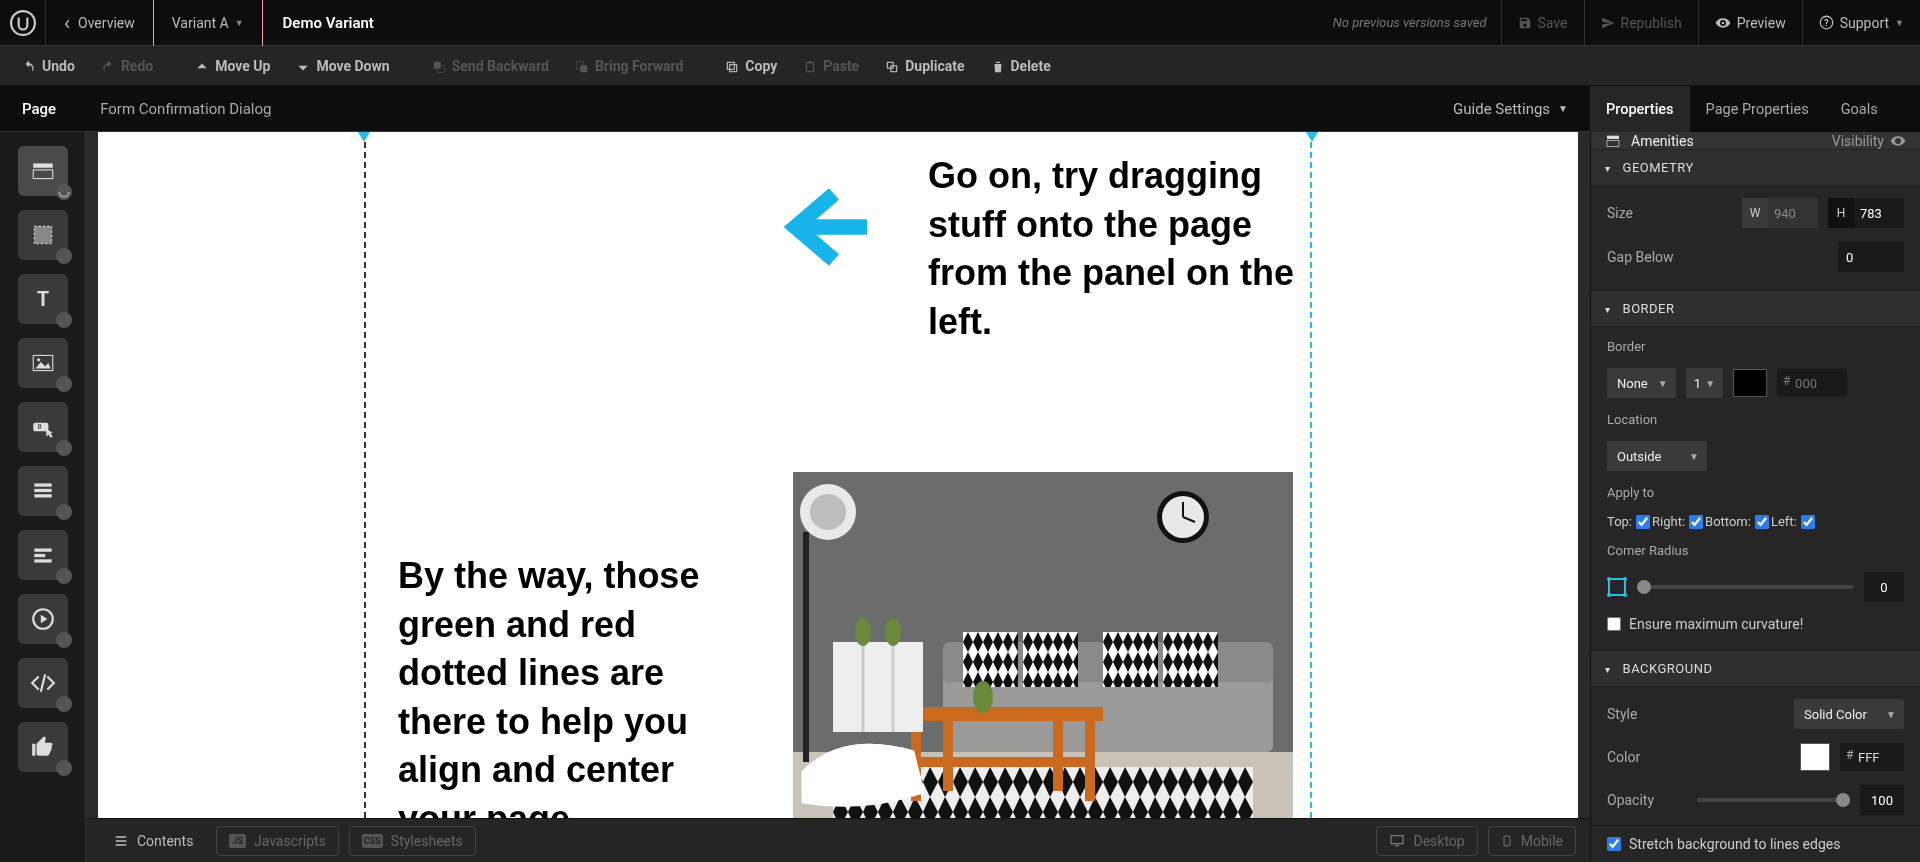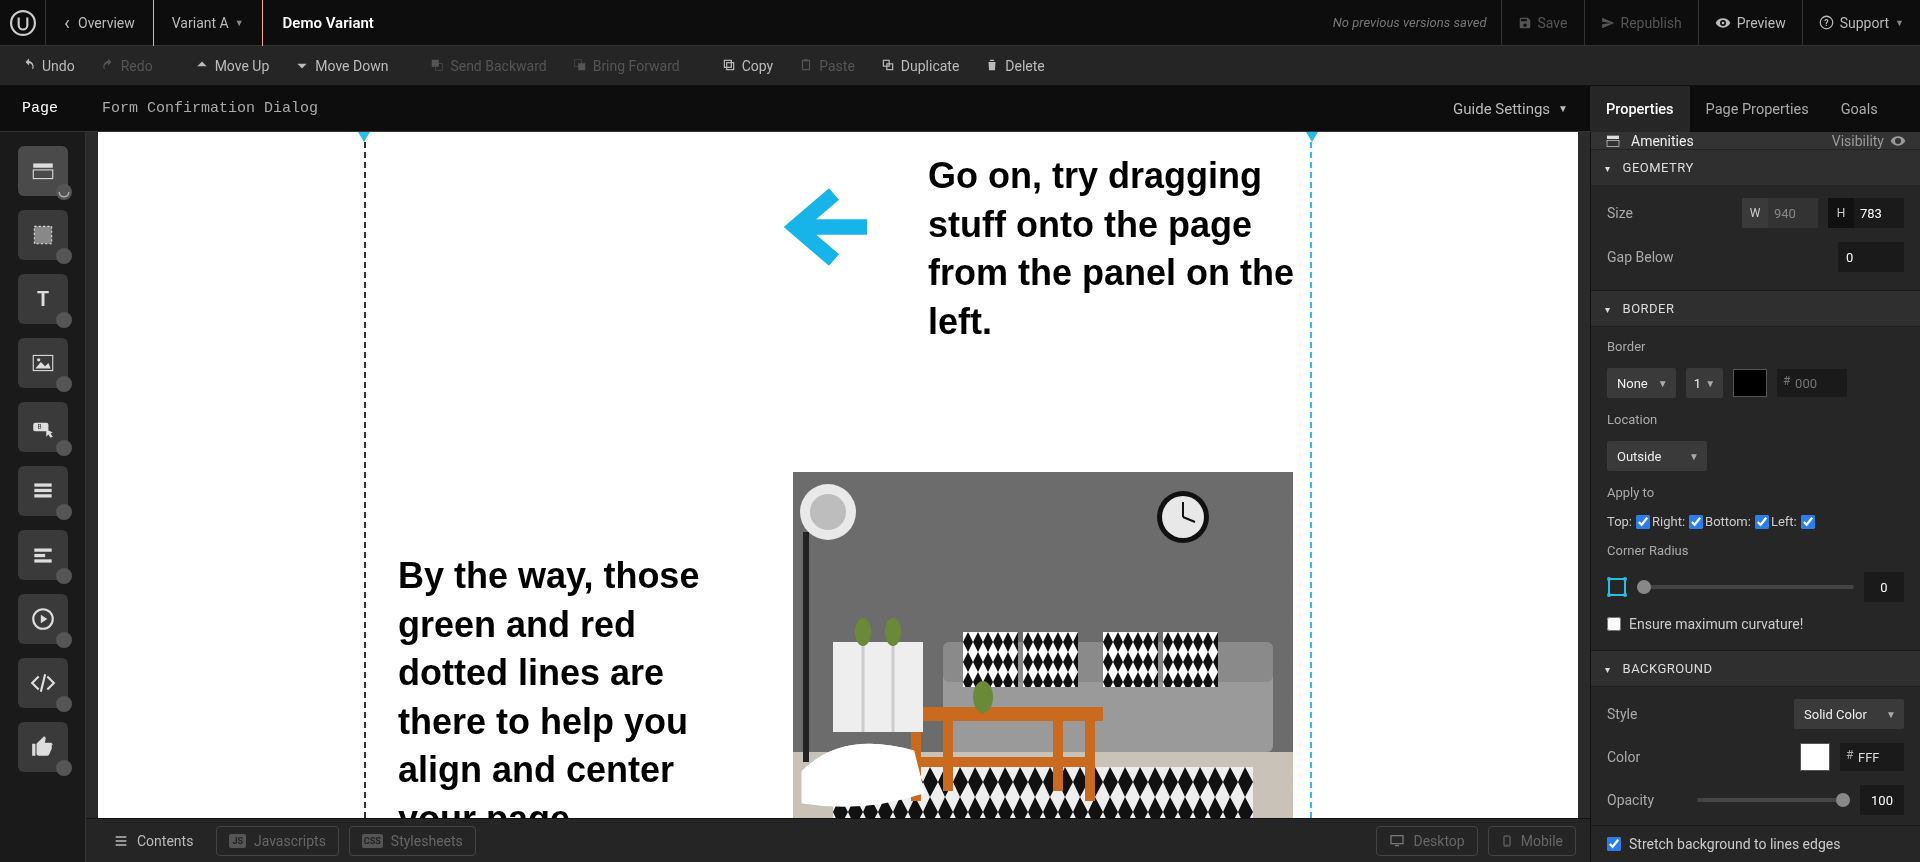--- a/index.html
+++ b/index.html
@@ -13,27 +13,27 @@
 .variant-name { padding: 0 20px; color: #fff; font-weight: 600; font-size: 15px; }
 .top-spacer { flex: 1; }
 .top-right { display: flex; align-items: center; height: 46px; }
 .status-text { color: #777; font-style: italic; margin-right: 14px; font-size: 13px; }
 .top-action { height: 46px; padding: 0 16px; display: flex; align-items: center; gap: 6px; border-left: 1px solid #333; cursor: pointer; font-size: 14px; }
 .top-action.disabled { color: #555; }
 .top-action.plain { color: #bbb; }
 
 
 .toolbar { height: 40px; background: #252525; display: flex; align-items: center; padding: 0 12px; gap: 6px; border-bottom: 1px solid #111; }
-.tool-btn { display: flex; align-items: flex-start; gap: 6px; padding: 4px 10px; color: #bbb; font-size: 14px; cursor: pointer; border-radius: 3px; }
+.tool-btn { display: flex; align-items: flex-end; gap: 6px; padding: 4px 10px; color: #bbb; font-size: 14px; cursor: pointer; border-radius: 3px; font-weight: bold; }
 .tool-btn.disabled { color: #555; }
 .tool-btn svg { width: 14px; height: 14px; }
 
 
 .tabstrip { height: 46px; background: #0d0d0d; display: flex; align-items: center; border-bottom: 1px solid #333; }
-.tab { padding: 16px 22px; height: 46px; display: flex; align-items: center; font-size: 15px; color: #aaa; cursor: pointer; font-family: Liberation Mono, monospace; }
+.tab { padding: 16px 22px; height: 46px; display: flex; align-items: center; font-size: 15px; color: #aaa; cursor: pointer; }
 .tab.active { color: #fff; font-weight: 500; }
 .tab-spacer { flex: 1; }
 .guide-settings { padding: 0 22px; height: 54px; display: flex; align-items: center; gap: 8px; color: #bbb; cursor: pointer; font-size: 15px; }
 
 
 .main { display: flex; height: calc(862px - 46px - 40px - 46px); }
 .left-tools { width: 86px; background: #1a1a1a; display: flex; flex-direction: column; align-items: center; padding-top: 14px; gap: 14px; border-right: 1px solid #333; }
 .tool-tile { width: 50px; height: 50px; background: #3a3a3a; border-radius: 6px; display: flex; align-items: center; justify-content: center; position: relative; cursor: pointer; }
 .tool-tile.active { background: #4a4a4a; }
 .tool-tile .corner { position: absolute; right: -4px; bottom: -4px; width: 16px; height: 16px; border-radius: 50%; background: #555; display:flex; align-items:center; justify-content:center;}

